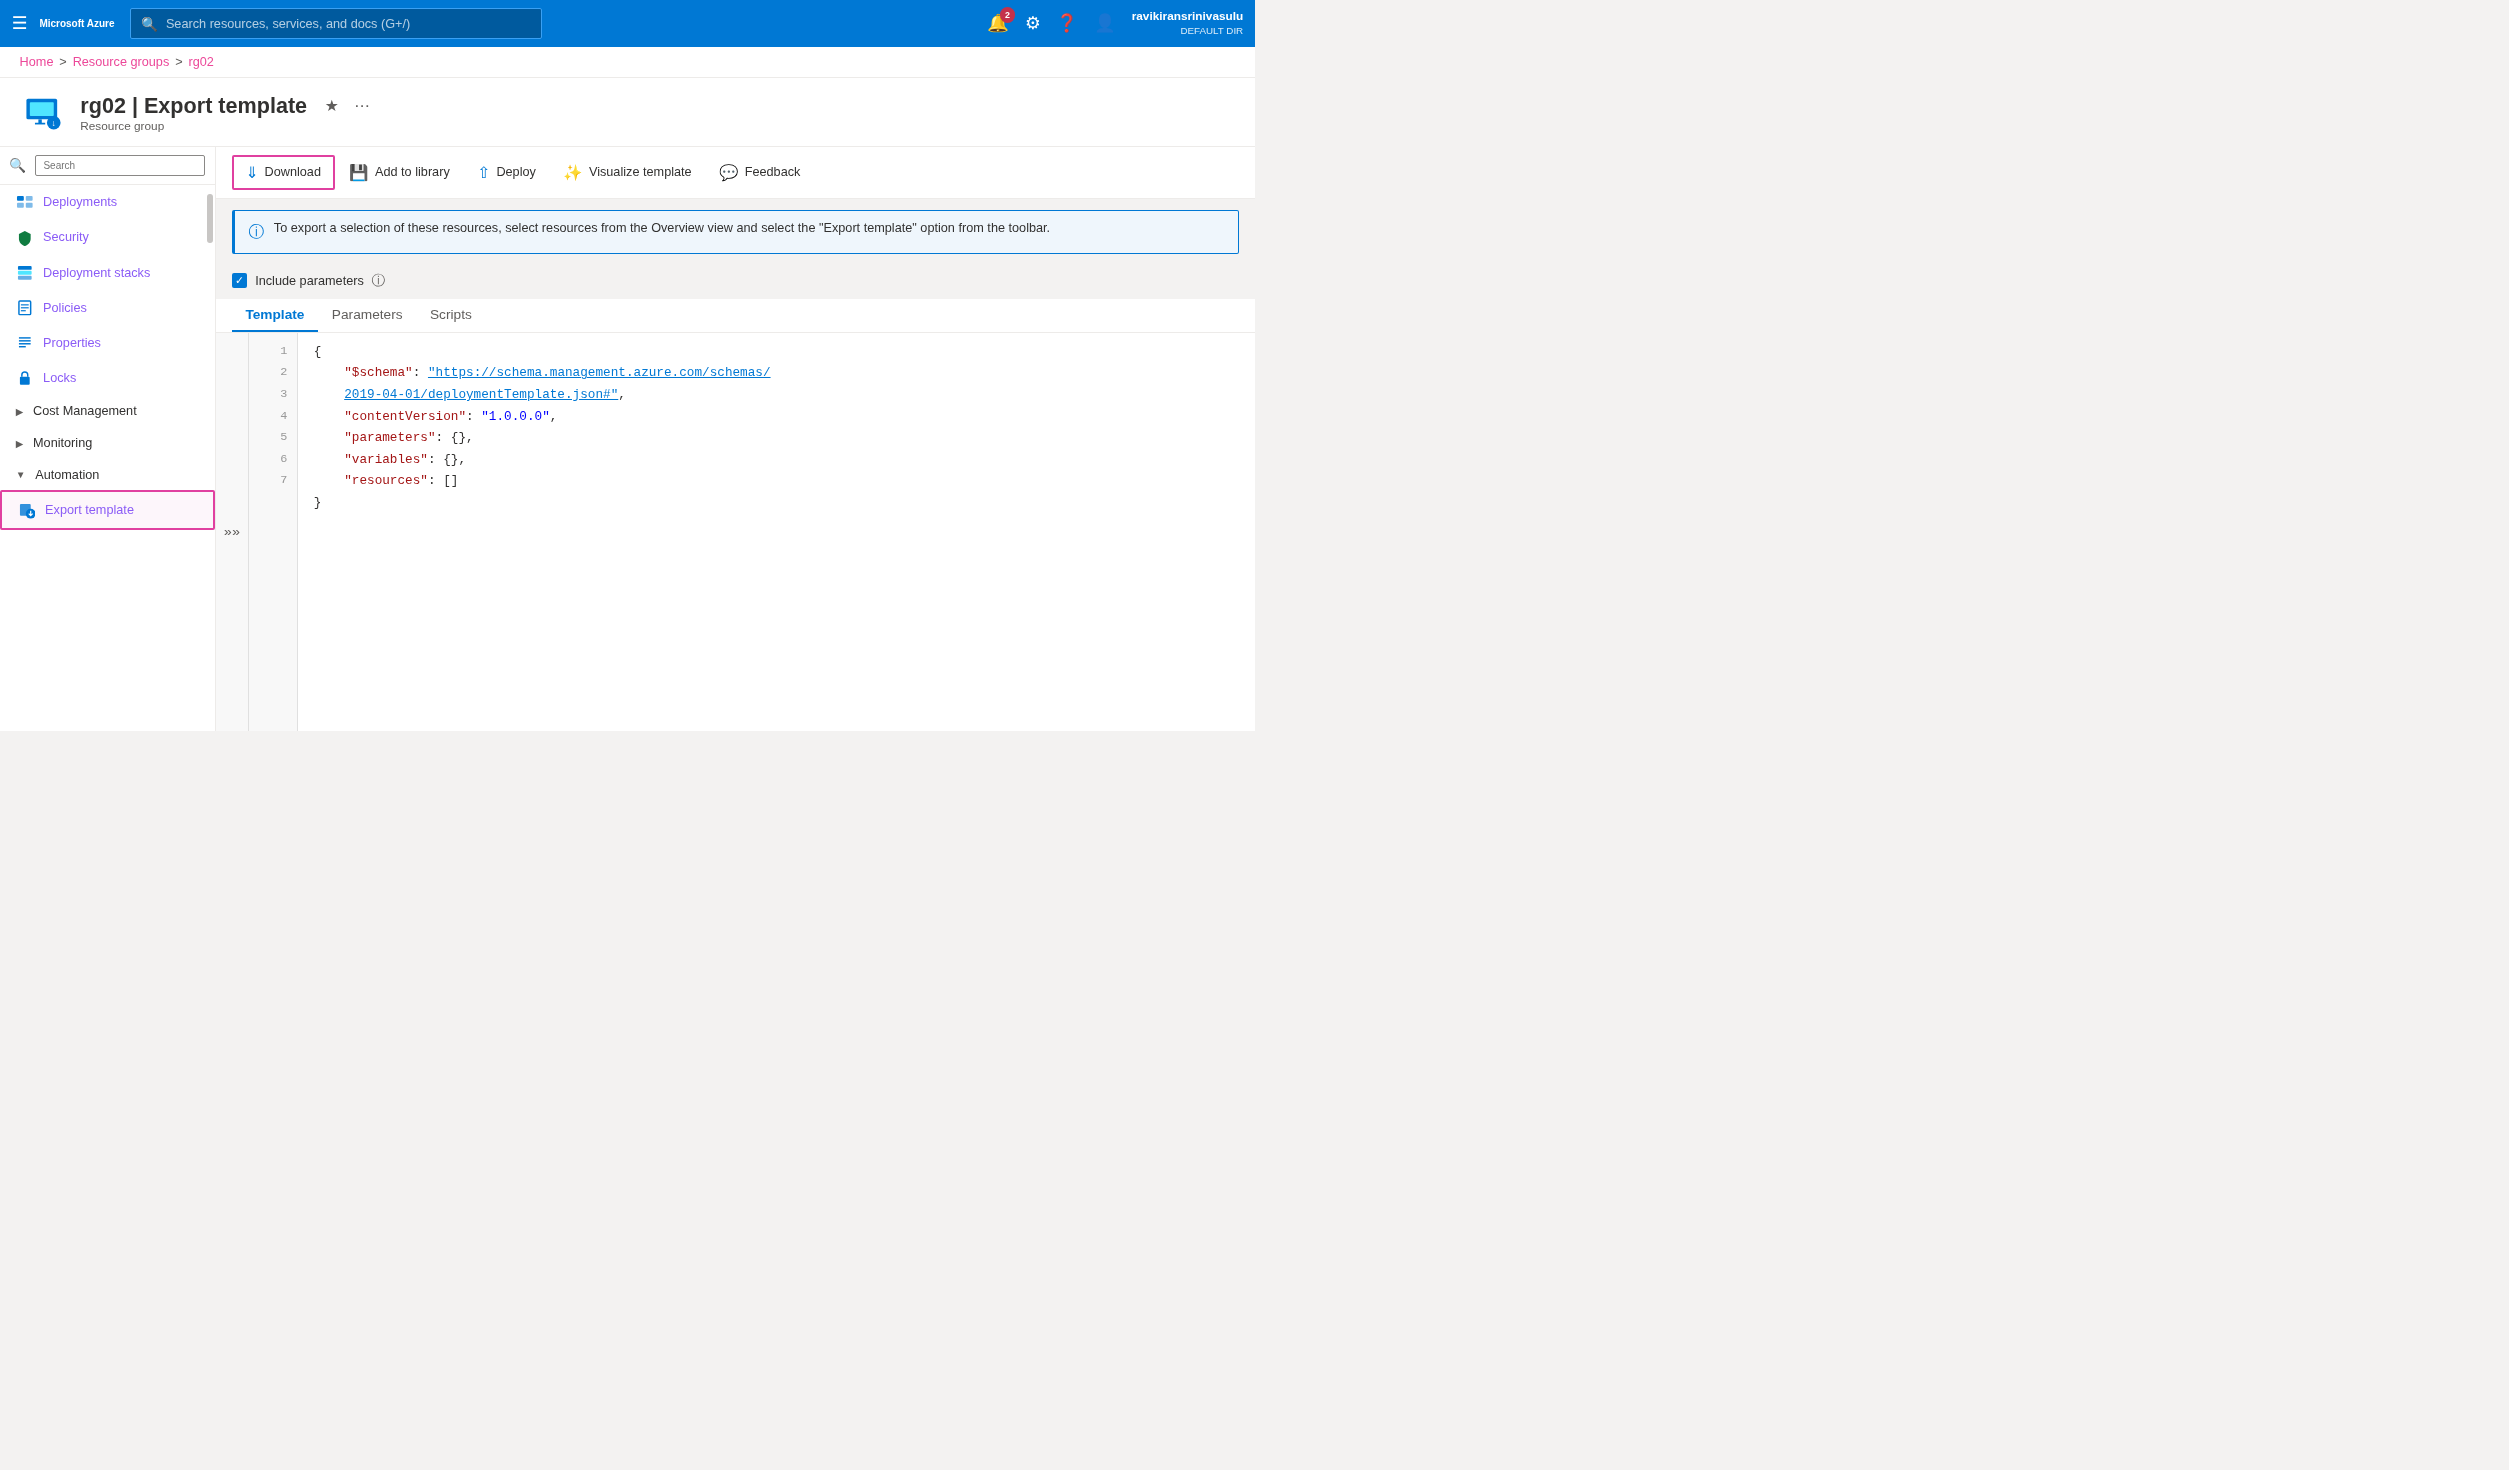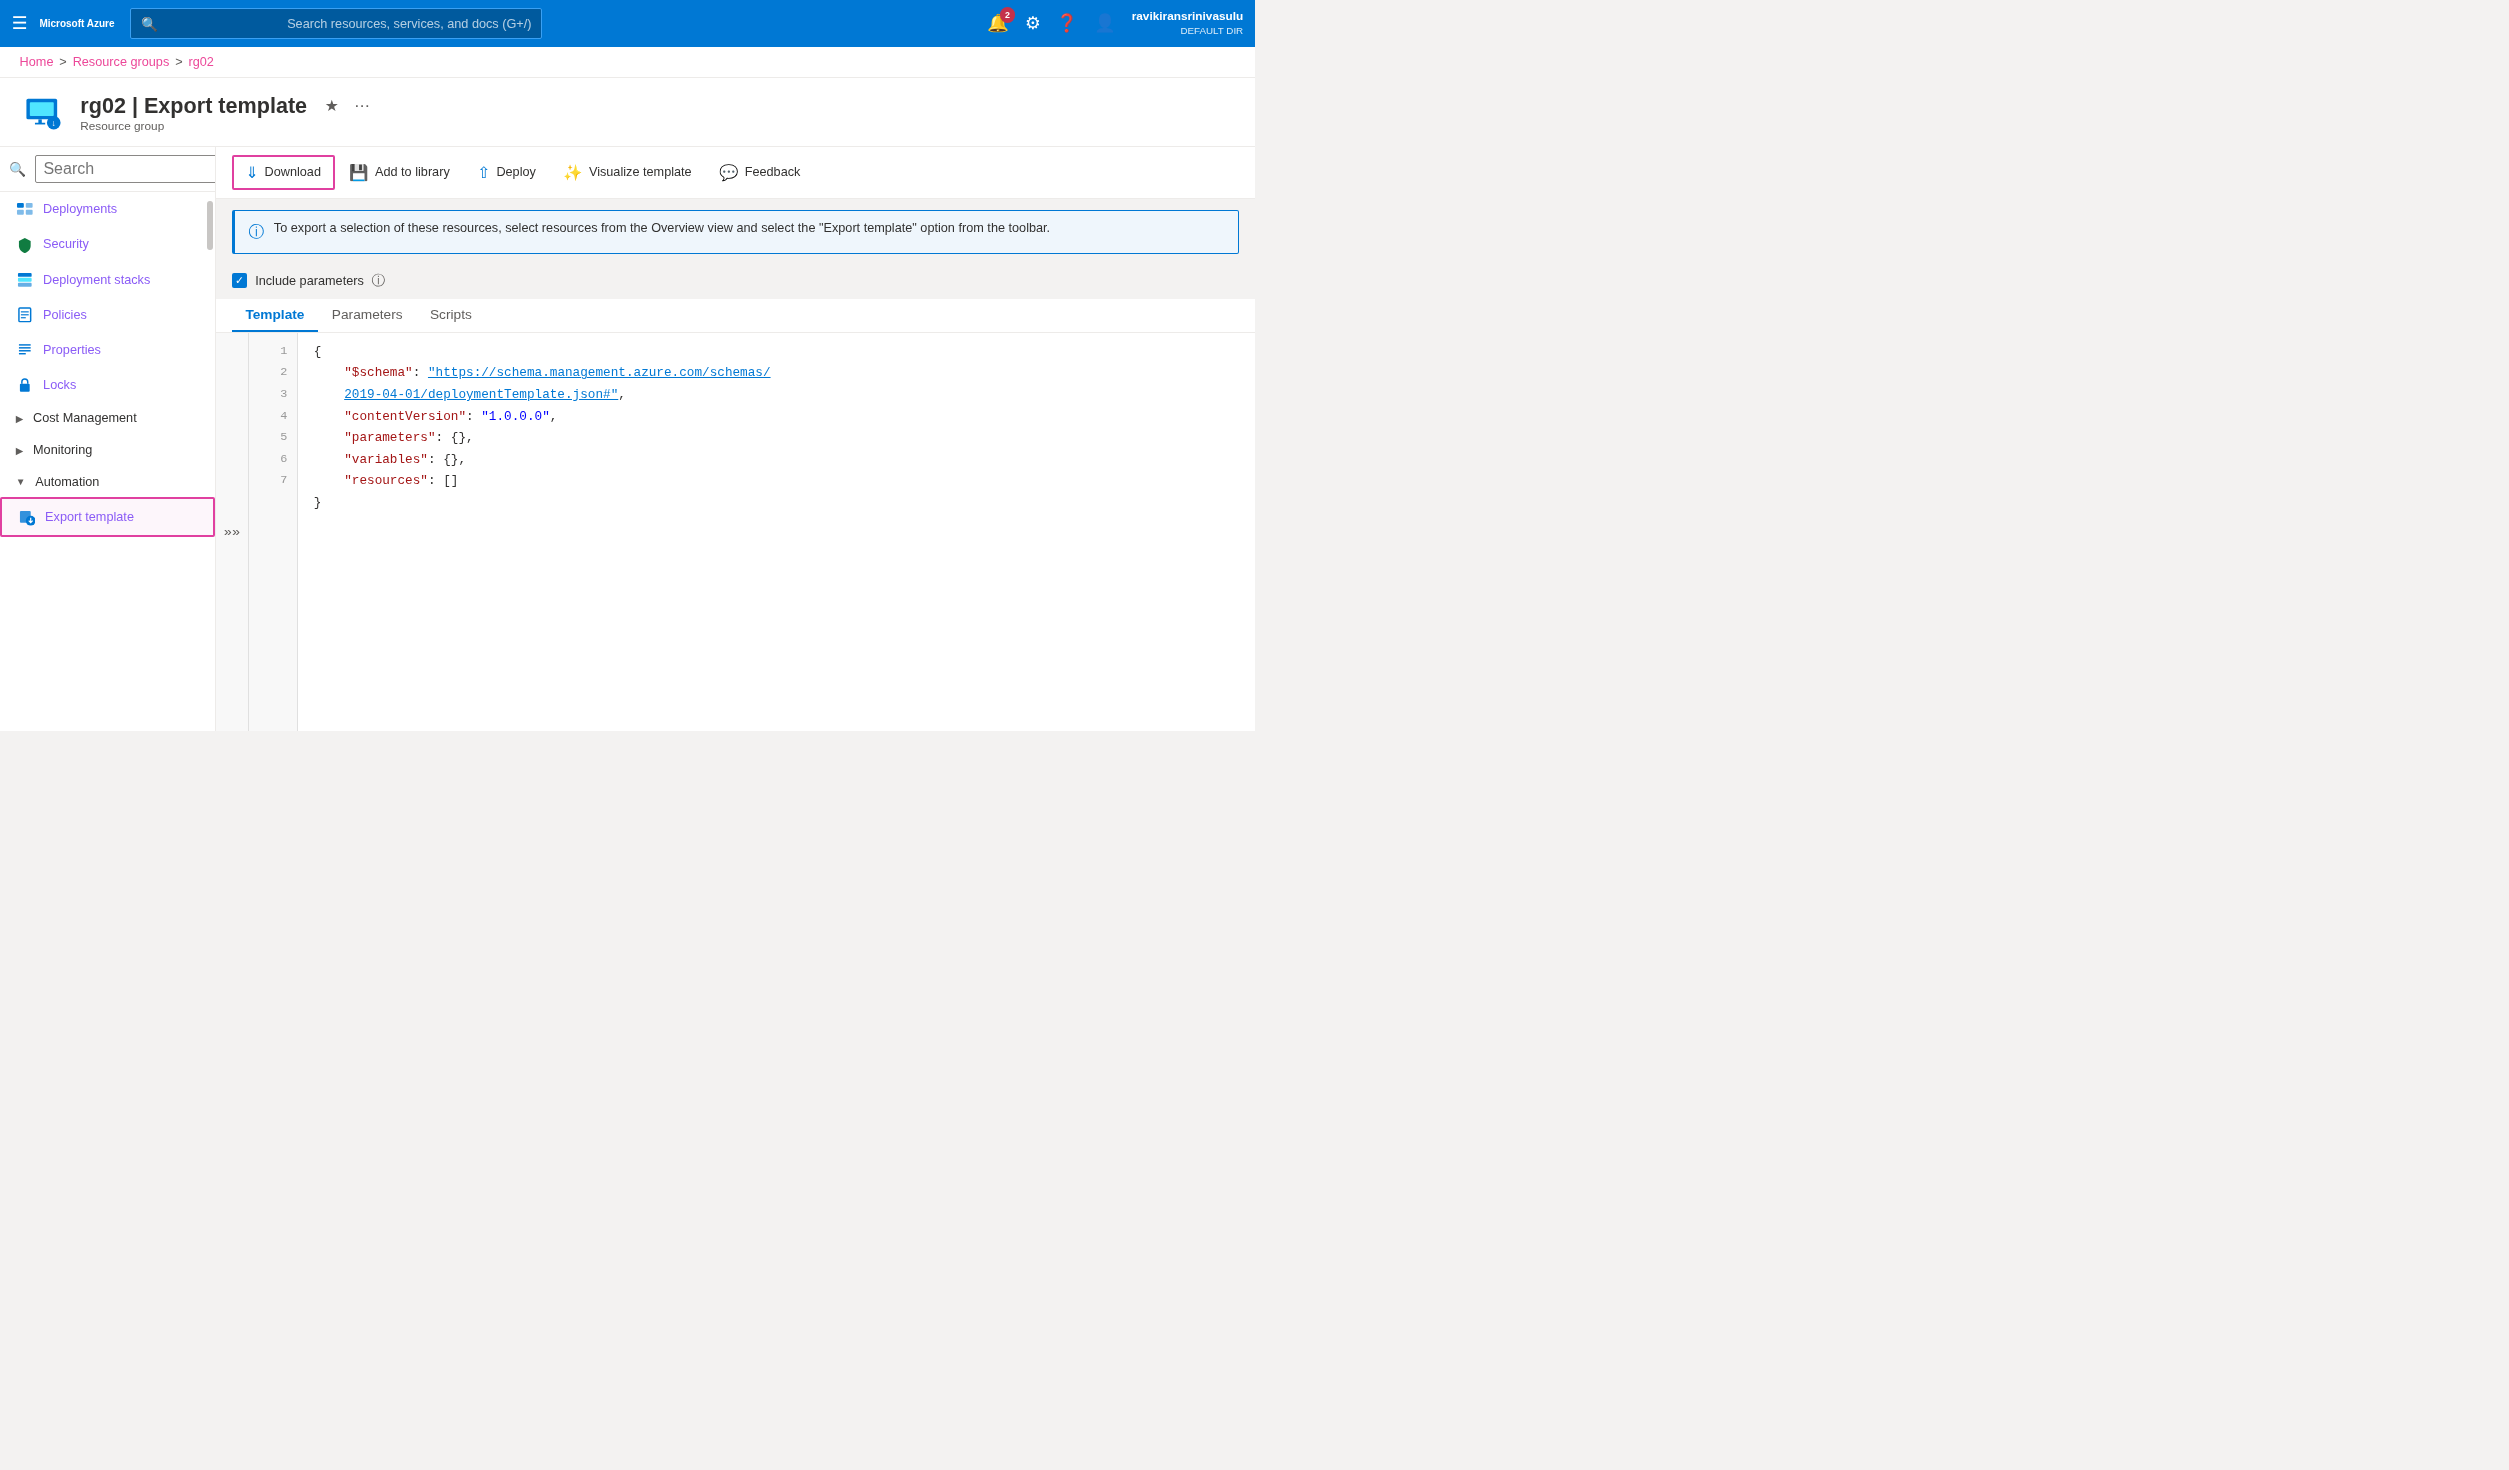--- a/index.html
+++ b/index.html
@@ -30,21 +30,20 @@
       gap: 7.8px;
       color: white;
     }
     .topbar-search input {
       background: transparent;
       border: none;
       outline: none;
       color: #7dd3fc;
       font-size: 12.7px;
       flex: 1;
-      text-align: right;
     }
     .topbar-search input::placeholder { color: rgba(255,255,255,0.7); }
     .topbar-right {
       margin-left: auto;
       display: flex;
       align-items: center;
       gap: 15.7px;
     }
     .topbar-icon { font-size: 17.6px; cursor: pointer; position: relative; }
     .badge {
@@ -124,21 +123,21 @@
       display: flex;
       align-items: center;
       gap: 7.8px;
       padding: 7.8px 9.8px;
       border-bottom: 1px solid #edebe9;
     }
     .sidebar-search-input {
       border: 1px solid #8a8886;
       border-radius: 2px;
       padding: 3.9px 7.8px;
-      font-size: 16px;
+      font-size: 10px;
       flex: 1;
       outline: none;
     }
     .sidebar-search-icon { color: #605e5c; font-size: 13.7px; }
     .sidebar-items { flex: 1; overflow-y: auto; }
     .sidebar-item {
       display: flex;
       align-items: center;
       gap: 9.8px;
       padding: 8.8px 15.7px;

